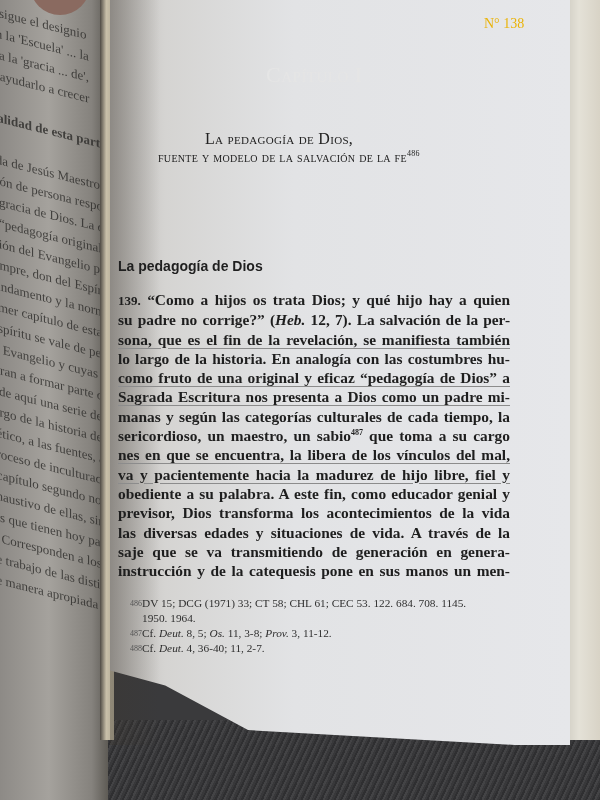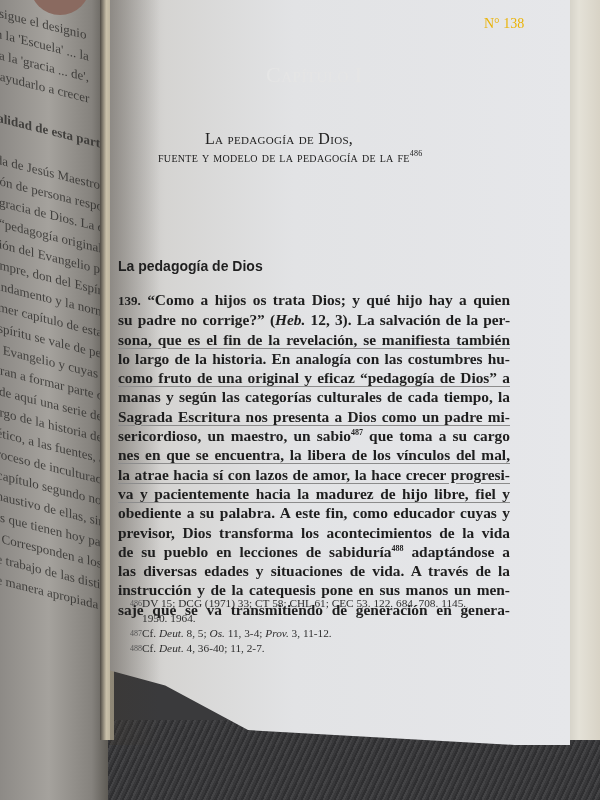--- a/index.html
+++ b/index.html
@@ -131,52 +131,50 @@
 <div class="gutter"></div>
 
 <div class="right-page"></div>
 <div class="dark-left"></div>
 
 <div class="page-number-ghost">N° 138</div>
 
 <div class="chapter-title">Capítulo I</div>
 <div class="subtitle-1">La pedagogía de Dios,</div>
 <div class="subtitle-2">
-  <span>fuente y modelo de la pedagogía de la fe</span><sup>486</sup>
+  <span>fuente y modelo de la salvación de la fe</span><sup>486</sup>
 </div>
 
 <div class="section-heading">La pedagogía de Dios</div>
 
 <div class="body-text">
   <span class="line"><span style="font-size:13px">139.</span> <span>“Como a hijos os trata Dios; y qué hijo hay a quien</span></span>
-  <span class="line"><span>su padre no corrige?” (</span><i>Heb.</i><span> 12, 3). La salvación de la per-</span></span>
+  <span class="line"><span>su padre no corrige?” (</span><i>Heb.</i><span> 12, 7). La salvación de la per-</span></span>
   <span class="line pencil-mark">sona, que es el fin de la revelación, se manifiesta también</span>
   <span class="line">lo largo de la historia. En analogía con las costumbres hu-</span>
   <span class="line pencil-mark">como fruto de una original y eficaz “pedagogía de Dios” a</span>
+  <span class="line pencil-mark">Sagrada Escritura nos presenta a Dios como un padre mi-</span>
   <span class="line">manas y según las categorías culturales de cada tiempo, la</span>
-  <span class="line pencil-mark">Sagrada Escritura nos presenta a Dios como un padre mi-</span>
   <span class="line"><span>sericordioso, un maestro, un sabio</span><sup>487</sup><span> que toma a su cargo</span></span>
   <span class="line pencil-mark">nes en que se encuentra, la libera de los vínculos del mal,</span>
-  <span class="line pencil-mark">la atrae hacia sí con lazos de amor, la hace crecer progresi-</span>
   <span class="line pencil-mark">va y pacientemente hacia la madurez de hijo libre, fiel y</span>
-  <span class="line">obediente a su palabra. A este fin, como educador cuyas y</span>
+  <span class="line">obediente a su palabra. A este fin, como educador genial y</span>
   <span class="line">previsor, Dios transforma los acontecimientos de la vida</span>
-  <span class="line"><span>de su pueblo en lecciones de sabiduría</span><sup>488</sup><span> adaptándose a</span></span>
   <span class="line">las diversas edades y situaciones de vida. A través de la</span>
+  <span class="line">saje que se va transmitiendo de generación en genera-</span>
   <span class="line">instrucción y de la catequesis pone en sus manos un men-</span>
-  <span class="line">saje que se va transmitiendo de generación en genera-</span>
 </div>
 
 <div class="footnotes">
   <div class="fn">
     <span class="fn-mark">486</span>
     <span class="fn-body">DV 15; DCG (1971) 33; CT 58; CHL 61; CEC 53. 122. 684. 708. 1145.</span>
   </div>
   <div class="fn-cont">1950. 1964.</div>
   <div class="fn">
     <span class="fn-mark">487</span>
-    <span class="fn-body"><span>Cf. </span><i>Deut.</i><span> 8, 5; </span><i>Os.</i><span> 11, 3-4; </span><i>Prov.</i><span> 3, 11-12.</span></span>
+    <span class="fn-body"><span>Cf. </span><i>Deut.</i><span> 8, 5; </span><i>Os.</i><span> 11, 3-8; </span><i>Prov.</i><span> 3, 11-12.</span></span>
   </div>
   <div class="fn">
     <span class="fn-mark">488</span>
     <span class="fn-body"><span>Cf. </span><i>Deut.</i><span> 4, 36-40; 11, 2-7.</span></span>
   </div>
 </div>
 
 </body></html>

